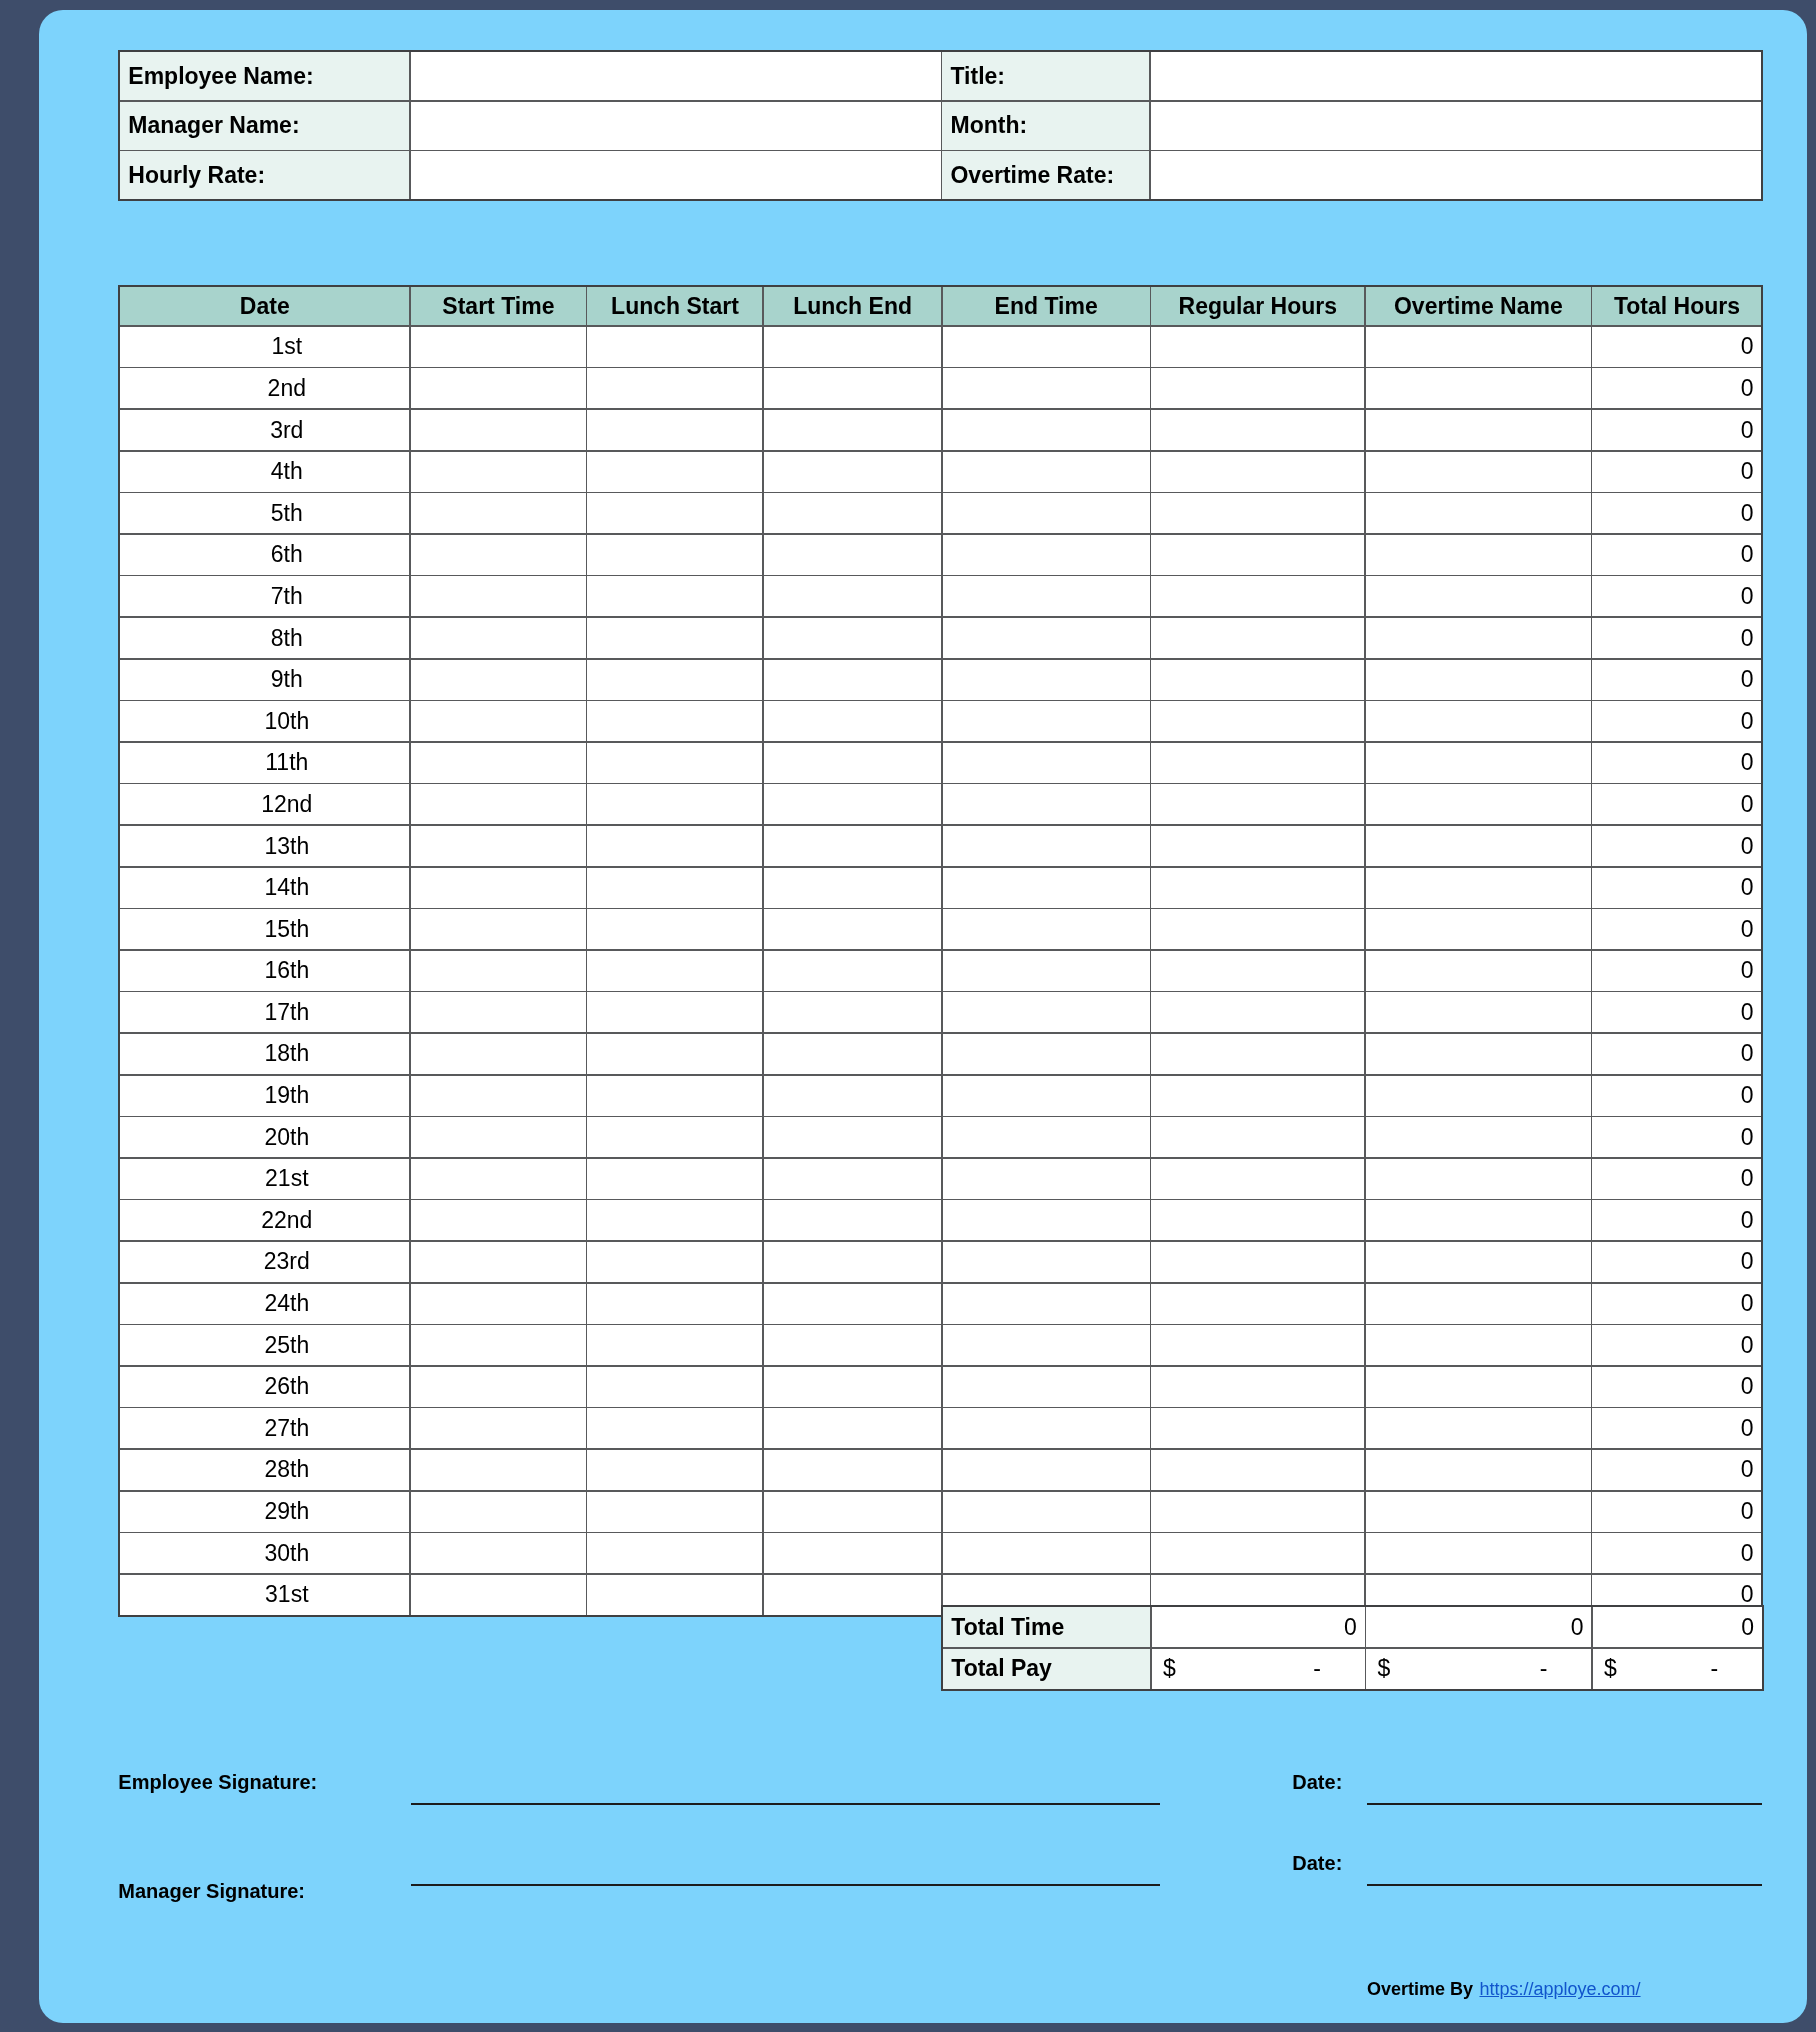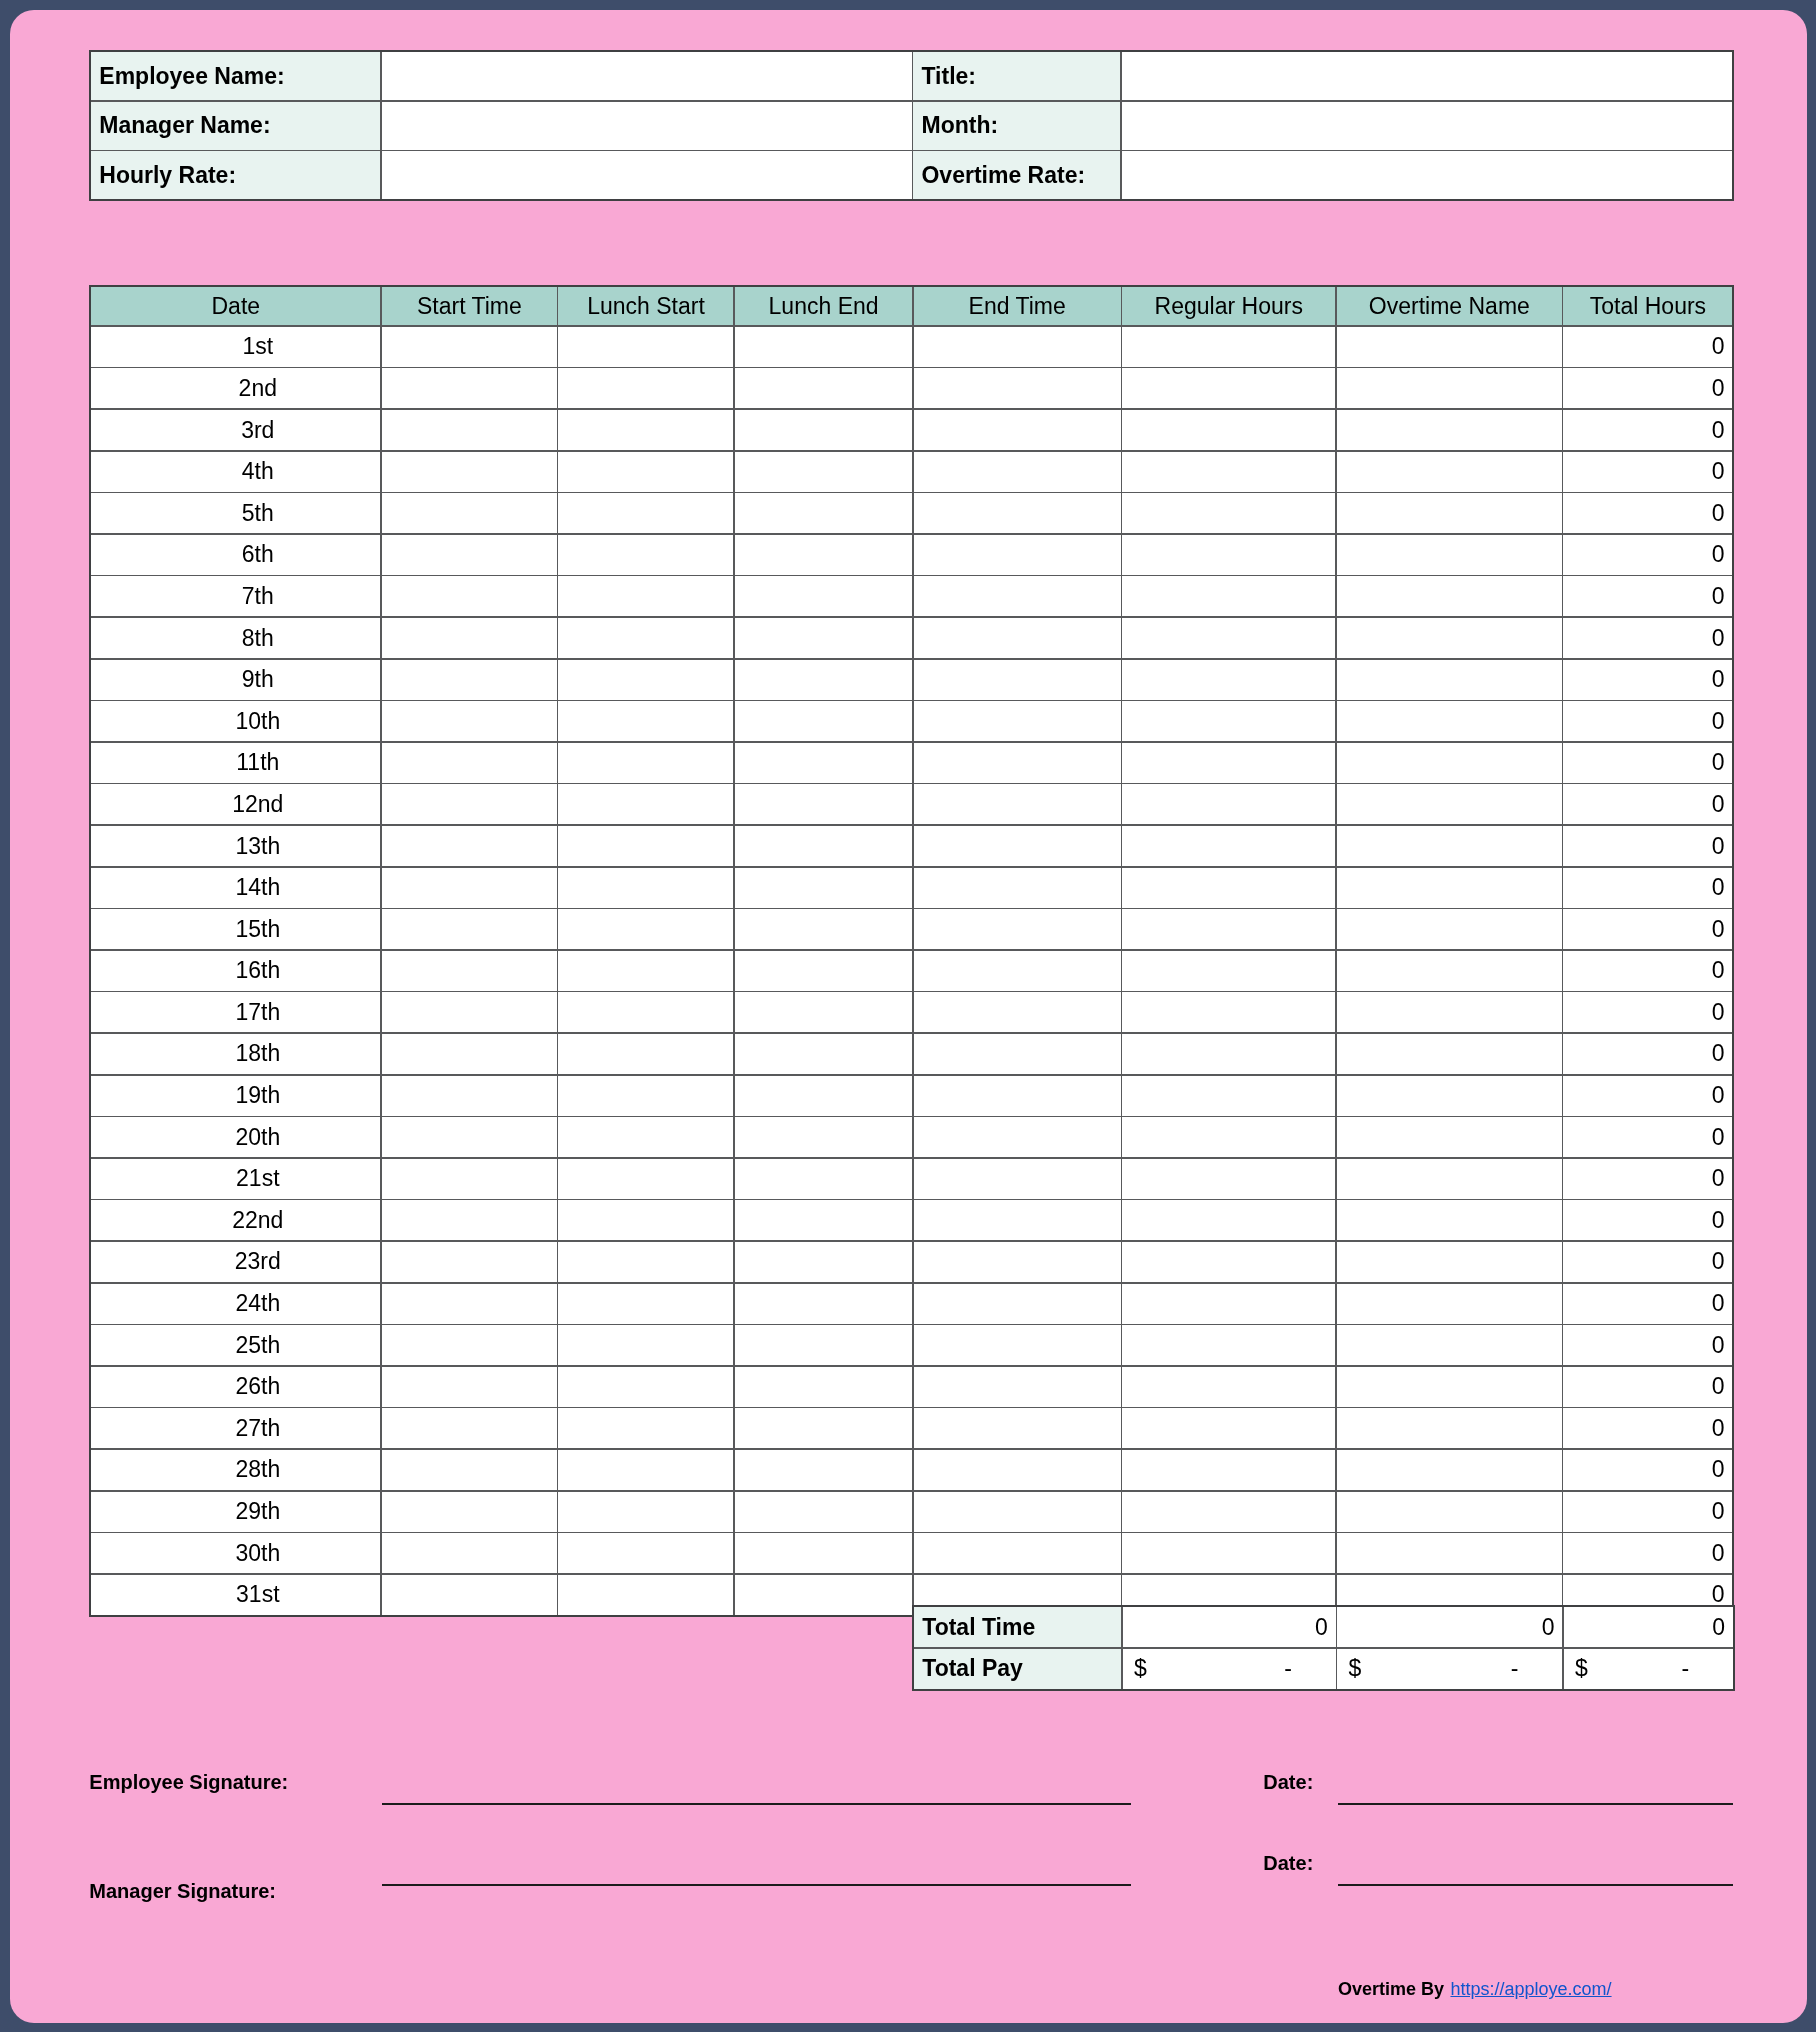--- a/index.html
+++ b/index.html
@@ -6,23 +6,24 @@
   html, body { width:1817px; height:2033px; }
   body {
     background:#3e4d6a;
     font-family:"Liberation Sans", sans-serif;
     color:#000;
     position:relative;
   }
   .paper {
     position:absolute;
     inset:10.3px;
-    background:#f9a8d4;
+    background:#7dd3fc;
     border-radius:24px;
     overflow:hidden;
+    margin-left:29px;
   }
   
   .grid {
     display:grid;
     position:absolute;
     background:#58595b;
     border:2.4px solid #3f4042;
     gap:1.6px;
   }
   .cell {
@@ -33,21 +34,21 @@
     overflow:hidden;
     white-space:nowrap;
   }
   .cell.label {
     background:#e8f3f0;
     font-weight:bold;
     padding-left:8px;
   }
   .cell.head {
     background:#a8d3cc;
-    font-weight:normal;
+    font-weight:bold;
     justify-content:center;
   }
   .cell.date { justify-content:center;padding-left:44px; }
   .cell.num  { justify-content:flex-end; padding-right:8px; }
   .cell.pay  { justify-content:space-between; padding:0 44px 0 11px; }
 
   #info-grid {
     left:79px; top:40px;
     grid-template-columns:289px 530px 207px 610px;
     grid-auto-rows:48px;

